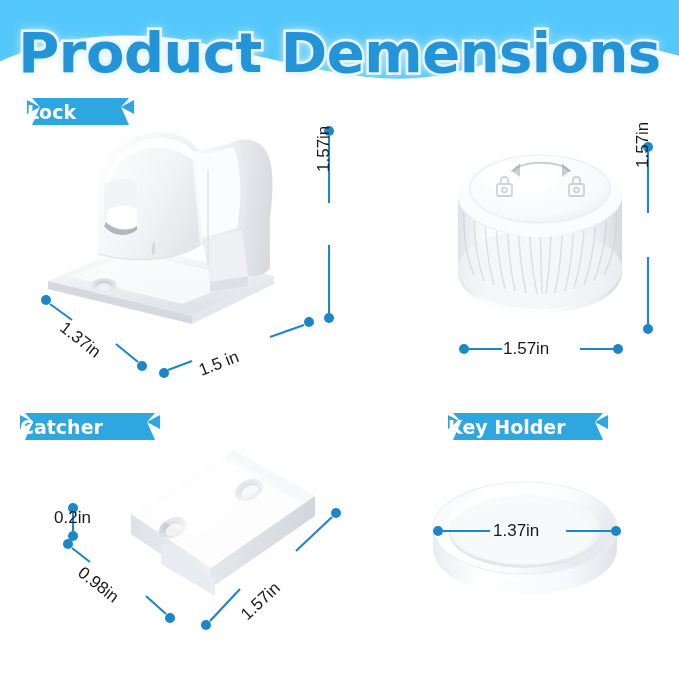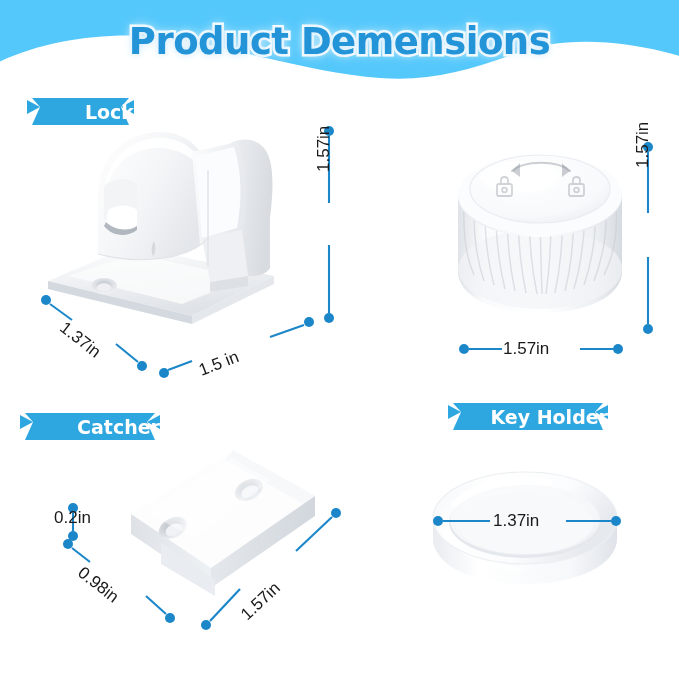--- a/index.html
+++ b/index.html
@@ -34,21 +34,21 @@
     left: 0;
     top: 20px;
     width: 679px;
     text-align: center;
     z-index: 5;
   }
   .title {
     display: inline-block;
     font-family: "DejaVu Sans", sans-serif;
     font-weight: bold;
-    font-size: 37px;
+    font-size: 56px;
     letter-spacing: -0.5px;
     color: #2394d8;
     -webkit-text-stroke: 5px #ffffff;
     paint-order: stroke fill;
     text-shadow:
        0 0 6px #cfeafb,
        0 0 12px #e8f6fe;
   }
 
   
@@ -57,21 +57,21 @@
     height: 30px;
     z-index: 6;
   }
   .ribbon svg { display:block; position:absolute; left:0; top:0; }
   .ribbon .rlabel {
     position: absolute;
     left: 0; top: 0;
     width: 100%;
     height: 30px;
     line-height: 30px;
-    text-align: right;
+    text-align: left;
     color: #ffffff;
     font-family: "DejaVu Sans", sans-serif;
     font-weight: bold;
     font-size: 19px;
     white-space: nowrap;
   }
 
   
   .dim-svg {
     position: absolute;
@@ -397,21 +397,21 @@
 
     <svg class="dim-svg" style="left:192px; top:117px;" width="155" height="125" viewBox="0 0 155 125">
       <circle cx="14" cy="118" r="5" fill="#1b87c9"></circle>
       <line x1="18" y1="114" x2="48" y2="82" stroke="#1b87c9" stroke-width="2.1"></line>
       <line x1="104" y1="44" x2="140" y2="10" stroke="#1b87c9" stroke-width="2.1"></line>
       <circle cx="144" cy="6" r="5" fill="#1b87c9"></circle>
     </svg>
     <div class="dim-label" style="left:237px; top:220px; transform: rotate(-43deg); transform-origin: left top;">1.57in</div>
   </div>
 
-  <div class="quad" style="left:340px; top:380px; width:339px; height:289px;">
+  <div class="quad" style="left:340px; top:390px; width:339px; height:289px;">
 
     <div class="ribbon" style="left:108px; top:22px; width:160px;">
       <svg width="160" height="30" viewBox="0 0 160 30">
         <path d="M0,3 L13,10 L0,17 L0,3 Z M160,3 L147,10 L160,17 L160,3 Z" fill="#2ea7e0"></path>
         <path d="M5,1 L155,1 L147,10 L155,28 L5,28 L13,10 Z" fill="#2ea7e0"></path>
       </svg>
       <div class="rlabel">Key Holder</div>
     </div>
 
     <div class="product" style="left:85px; top:80px;">

